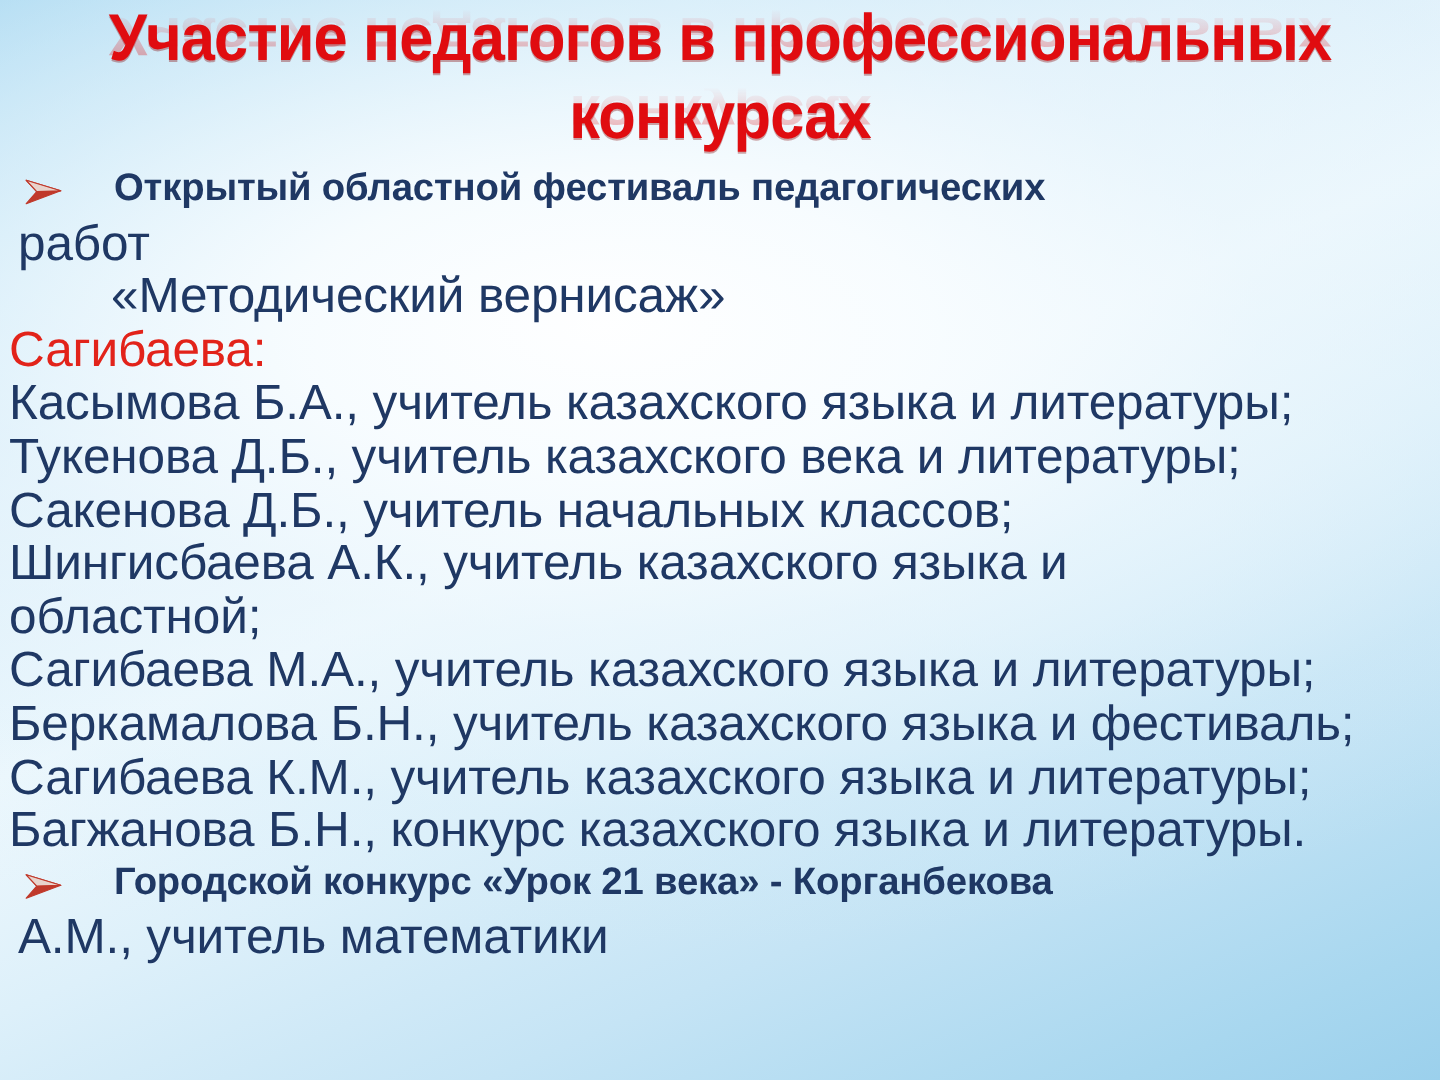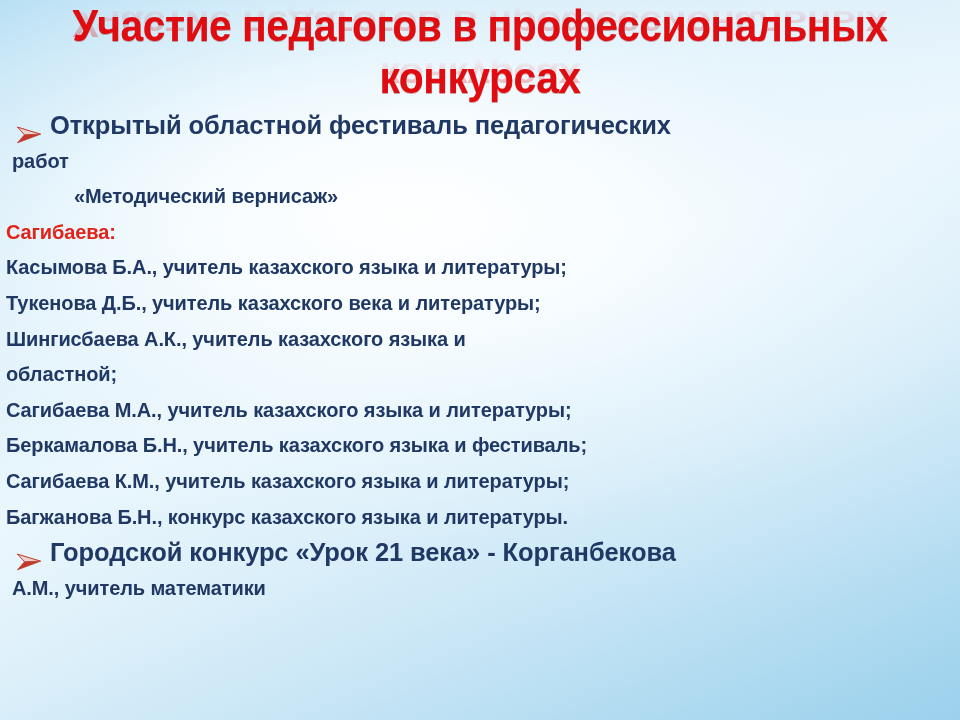--- a/index.html
+++ b/index.html
@@ -85,36 +85,37 @@
   #body-block {
     position: absolute;
     top: 108px;
     left: 0;
     width: 960px;
     padding: 0 6px 0 6px;
     box-sizing: border-box;
   }
 
   .line {
-    font-size: 20px;
+    font-size: 33px;
     line-height: 35.6px;
-    font-weight: bold;
+    font-weight: normal;
     color: #1F3864;
     white-space: pre;
     letter-spacing: -0.1px;
   }
 
   .line.red {
     color: #E2231A;
   }
 
   .bullet-line {
     display: flex;
-    align-items: flex-end;
+    align-items: flex-start;
     line-height: 35.6px;
+    gap: 26px;
   }
   .bullet-icon {
     display: inline-block;
     width: 34px;
     min-width: 34px;
     margin-left: 10px;
     color: #C0392B;
     font-size: 23px;
     line-height: 35.6px;
     text-align: left;
@@ -155,20 +156,21 @@
             <path d="M1.5 1.2 L24.5 8.2 L8.5 8.7 Z" fill="#E8D3CC" stroke="#C0392B" stroke-width="0.8" stroke-linejoin="round"></path>
           </svg>
         </span>
         <span class="bullet-text">Открытый областной фестиваль педагогических</span>
       </div>
       <div class="line indent-1">работ</div>
       <div class="line indent-2">«Методический вернисаж»</div>
       <div class="line red">Сагибаева:</div>
       <div class="line">Касымова Б.А., учитель казахского языка и литературы;</div>
       <div class="line">Тукенова Д.Б., учитель казахского века и литературы;</div>
+      <div class="line">Сакенова Д.Б., учитель начальных классов;</div>
       <div class="line">Шингисбаева А.К., учитель казахского языка и</div>
       <div class="line">областной;</div>
       <div class="line">Сагибаева М.А., учитель казахского языка и литературы;</div>
       <div class="line">Беркамалова Б.Н., учитель казахского языка и фестиваль;</div>
       <div class="line">Сагибаева К.М., учитель казахского языка и литературы;</div>
       <div class="line">Багжанова Б.Н., конкурс казахского языка и литературы.</div>
       <div class="bullet-line">
         <span class="bullet-icon">
           <svg width="26" height="18" viewBox="0 0 26 18" aria-hidden="true">
             <path d="M1.5 1.2 L24.5 8.2 L1.5 16.8 L8.5 8.7 Z" fill="#C0392B" stroke="#C0392B" stroke-width="0.8" stroke-linejoin="round"></path>

